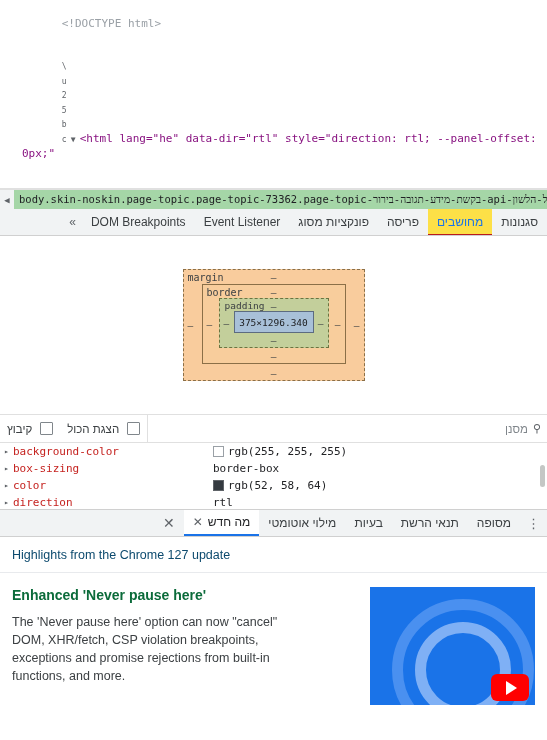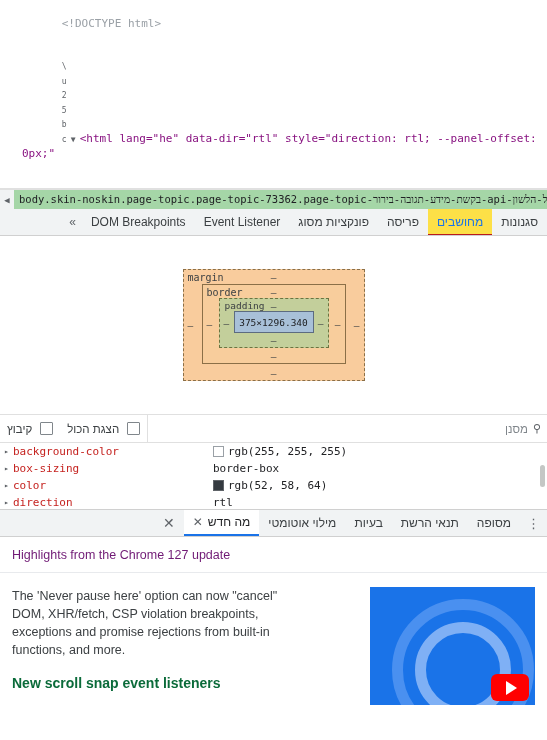--- a/index.html
+++ b/index.html
@@ -172,21 +172,21 @@
   .dtab .x{color:#5f6368;font-size:12px;}
   .kebab{padding:0 7px;display:flex;align-items:center;color:#5f6368;font-size:13px;}
   .drawer-close{margin-left:auto;padding:0 9px;display:flex;align-items:center;color:#5f6368;font-size:14px;}
 
   .whatsnew{
     flex:1;overflow:hidden;background:#fff;
     font-family:"Liberation Sans", sans-serif;
     direction:ltr;
   }
   .wn-head{
-    font-size:12.5px;color:#701a75;padding:11px 12px 10px 12px;
+    font-size:12.5px;color:#0c4a6e;padding:11px 12px 10px 12px;
     border-bottom:1px solid #e8eaed;
   }
   .wn-body{padding:14px 12px 0 12px;position:relative;}
   .wn-h2{
     color:#0b6b3a;font-size:14px;font-weight:bold;margin:0 0 10px 0;
   }
   .wn-p{
     font-size:12.5px;line-height:18px;color:#3c4043;margin:0 0 14px 0;width:290px;
   }
   .wn-h2b{color:#0b6b3a;font-size:14px;font-weight:bold;margin:16px 0 0 0;}
@@ -340,19 +340,19 @@
     </div>
 
     <div class="whatsnew">
       <div class="wn-head">Highlights from the Chrome 127 update</div>
       <div class="wn-body">
         <div class="wn-media">
           <div class="ring r1"></div>
           <div class="ring r2"></div>
           <div class="yt"></div>
         </div>
+        <div class="wn-h2">Enhanced 'Never pause here'</div>
         <div class="wn-p">The 'Never pause here' option can now "cancel" DOM, XHR/fetch, CSP violation breakpoints, exceptions and promise rejections from built-in functions, and more.</div>
-        <div class="wn-h2b">New scroll snap event listeners</div>
       </div>
     </div>
   </div>
 
 </div>
 
 </body></html>

